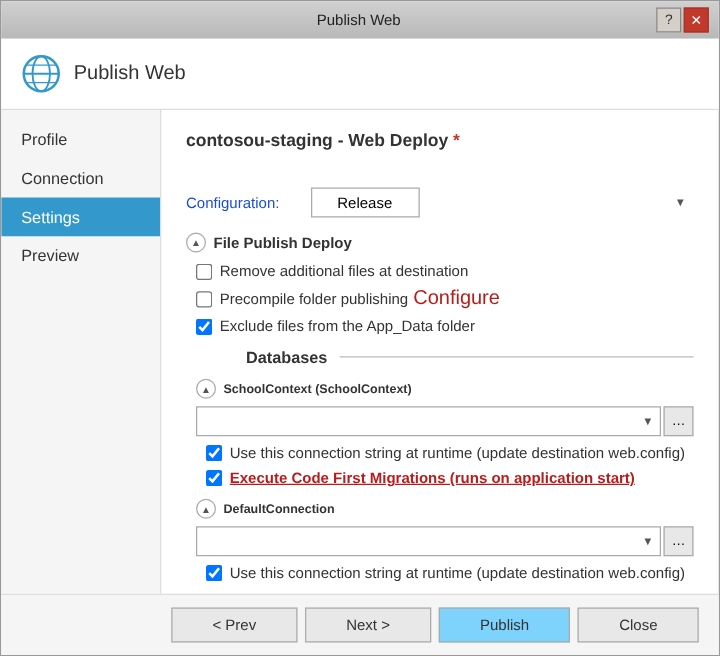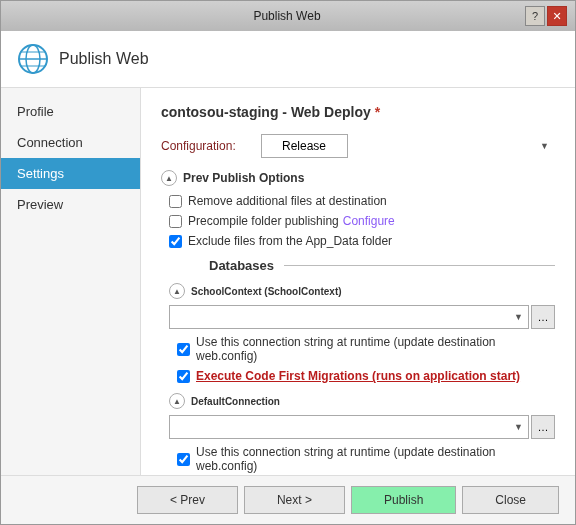--- a/index.html
+++ b/index.html
@@ -81,21 +81,21 @@
       font-size: 16px;
       font-weight: normal;
       color: #333;
     }
     .dialog-body {
       display: flex;
       flex: 1;
       overflow: hidden;
     }
     .sidebar {
-      width: 140px;
+      width: 128px;
       background: #f5f5f5;
       border-right: 1px solid #ddd;
       padding-top: 8px;
       flex-shrink: 0;
     }
     .sidebar-item {
       padding: 8px 16px;
       cursor: pointer;
       color: #333;
       font-size: 13px;
@@ -106,32 +106,32 @@
     }
     .main-content {
       flex: 1;
       padding: 16px 20px;
       overflow-y: auto;
     }
     .content-title {
       font-size: 14px;
       font-weight: bold;
       color: #333;
-      margin-bottom: 14px;
+      margin-bottom: 30px;
     }
     .asterisk { color: #c0392b; }
     .config-row {
       display: flex;
       align-items: center;
       margin-bottom: 12px;
     }
     .config-label {
       width: 100px;
       font-size: 12px;
-      color: #7f1d1d;
+      color: #1d4ed8;
       flex-shrink: 0;
     }
     .config-select {
       flex: 1;
       height: 24px;
       border: 1px solid #aaa;
       background: white;
       font-size: 12px;
       padding: 0 20px;
       appearance: none;
@@ -188,23 +188,23 @@
       margin-right: 6px;
       width: 13px;
       height: 13px;
       flex-shrink: 0;
     }
     .checkbox-label {
       font-size: 12px;
       color: #333;
     }
     .link-text {
-      color: #8b5cf6;
+      color: #b91c1c;
       text-decoration: none;
-      font-size: 12px;
+      font-size: 16px;
       margin-left: 4px;
       cursor: pointer;
     }
     .divider-section {
       display: flex;
       align-items: center;
       margin: 10px 0 10px 0;
       padding-left: 48px;
     }
     .divider-label {
@@ -294,21 +294,21 @@
       height: 28px;
       padding: 0 32px;
       border: 1px solid #aaa;
       background: #e8e8e8;
       cursor: pointer;
       font-size: 12px;
       color: #333;
       min-width: 60px;
     }
     .footer-btn.publish-btn {
-      background: #86efac;
+      background: #7dd3fc;
     }
   </style>
 </head>
 <body>
 
 <div class="dialog">
 
   <div class="title-bar">
     <div style="width:40px;"></div>
     <span class="title-bar-text">Publish Web</span>
@@ -352,21 +352,21 @@
         <div class="select-wrapper">
           <select class="config-select">
             <option>Release</option>
             <option>Debug</option>
           </select>
         </div>
       </div>
 
       <div class="section-header">
         <div class="collapse-btn">▲</div>
-        <span class="section-title">Prev Publish Options</span>
+        <span class="section-title">File Publish Deploy</span>
       </div>
 
       <div class="checkbox-row">
         <input type="checkbox" id="remove-files" style="">
         <label class="checkbox-label" for="remove-files">Remove additional files at destination</label>
       </div>
       <div class="checkbox-row">
         <input type="checkbox" id="precompile" style="">
         <label class="checkbox-label" for="precompile">Precompile folder publishing</label>
         <a class="link-text">Configure</a>

